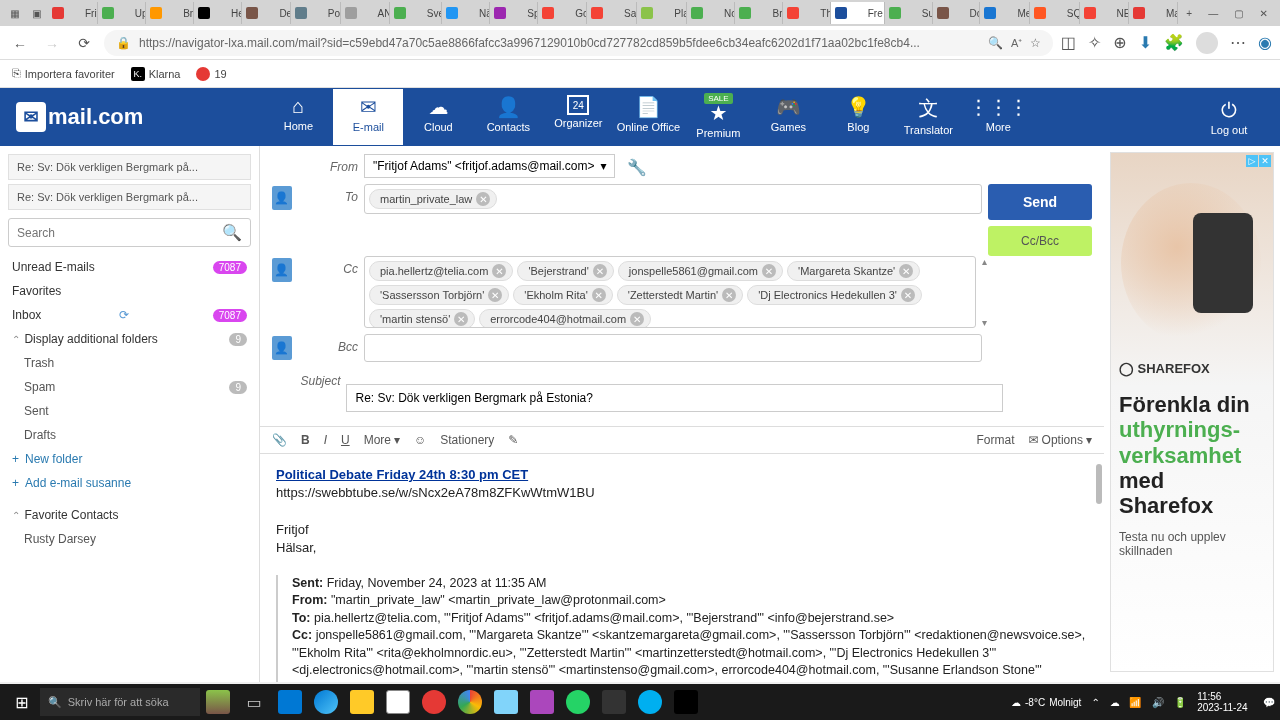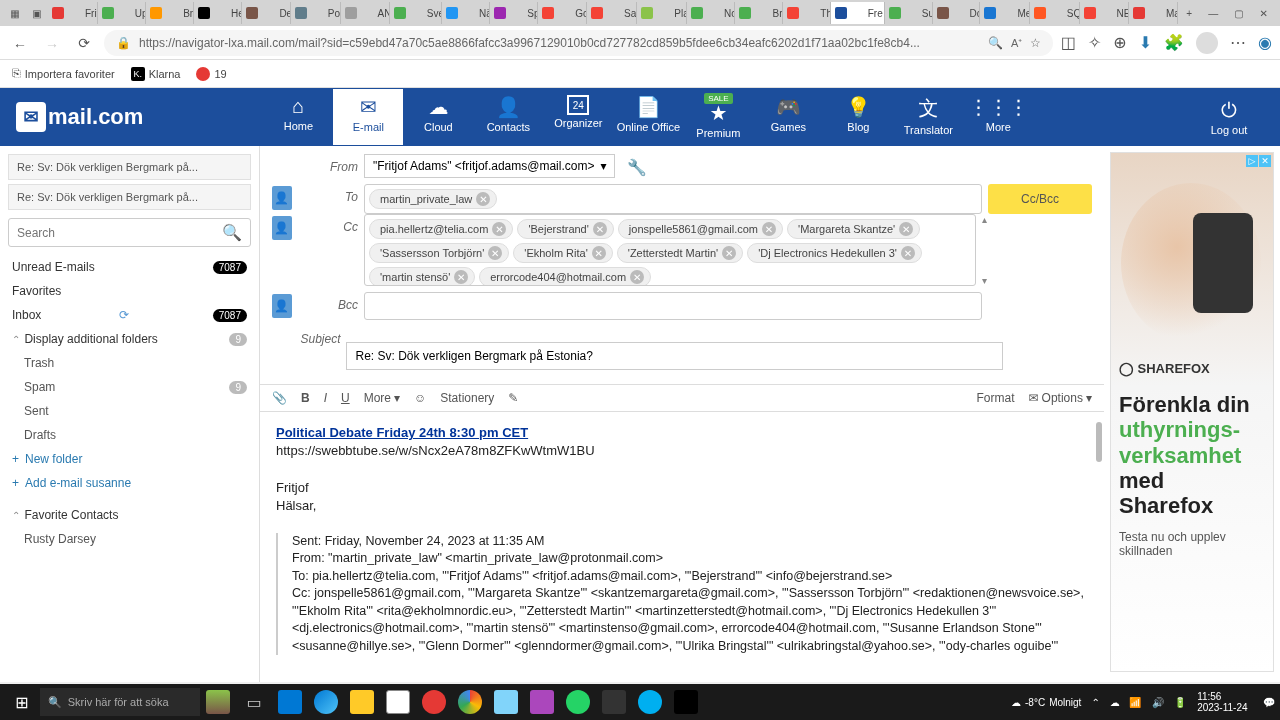--- a/index.html
+++ b/index.html
@@ -36,54 +36,54 @@
 .logout { margin-left: auto; color: #fff; text-align: center; font-size: 11px; }
 
 
 .main { display: flex; height: 536px; }
 .sidebar { width: 260px; background: #fff; border-right: 1px solid #ddd; padding: 8px; overflow-y: auto; }
 .compose-btn { background: #2a5db0; color: #fff; padding: 10px 12px; font-size: 15px; font-weight: bold; border-radius: 2px; margin-bottom: 6px; cursor: pointer; }
 .draft-item { background: #f5f5f5; border: 1px solid #e0e0e0; padding: 6px 8px; font-size: 11px; color: #555; margin-bottom: 4px; white-space: nowrap; overflow: hidden; text-overflow: ellipsis; cursor: pointer; }
 .search-box { display: flex; align-items: center; border: 1px solid #ccc; border-radius: 3px; padding: 4px 8px; margin: 8px 0; }
 .search-box input { border: none; outline: none; flex: 1; font-size: 12px; }
 .folder { display: flex; align-items: center; padding: 5px 4px; font-size: 12px; color: #333; cursor: pointer; }
-.folder .count { margin-left: auto; background: #000000; color: #fff; font-size: 10px; padding: 1px 6px; border-radius: 8px; }
+.folder .count { margin-left: auto; background: #d946ef; color: #fff; font-size: 10px; padding: 1px 6px; border-radius: 8px; }
 .folder .count.gray { background: #bbb; }
 .folder.sub { padding-left: 16px; color: #555; }
 .folder .chev { margin-right: 4px; color: #888; font-size: 10px; }
 .new-link { color: #2a7ab0; padding: 5px 4px; font-size: 12px; cursor: pointer; display: flex; align-items: center; gap: 6px; }
 
 
 .compose { flex: 1; background: #fff; display: flex; flex-direction: column; overflow: hidden; }
 .compose-header { padding: 8px 12px; }
 .row { display: flex; align-items: flex-start; margin-bottom: 6px; gap: 6px; }
 .row-label { width: 60px; text-align: right; font-size: 12px; color: #666; padding-top: 6px; font-style: italic; }
 .contact-ic { width: 20px; height: 24px; background: #5b9bd5; border-radius: 2px; display: flex; align-items: center; justify-content: center; color: #fff; font-size: 12px; margin-top: 2px; }
 .field { flex: 1; }
 .from-sel { border: 1px solid #ccc; padding: 4px 8px; font-size: 12px; background: #fff; display: inline-flex; align-items: center; gap: 6px; }
 .chip-box { border: 1px solid #ccc; border-radius: 3px; padding: 4px; display: flex; flex-wrap: wrap; gap: 4px; min-height: 28px; position: relative; }
 .chip { background: #f0f0f0; border: 1px solid #ddd; border-radius: 10px; padding: 2px 6px 2px 10px; font-size: 11px; color: #444; display: flex; align-items: center; gap: 4px; }
 .chip-x { width: 14px; height: 14px; background: #bbb; color: #fff; border-radius: 50%; font-size: 10px; display: flex; align-items: center; justify-content: center; cursor: pointer; }
 .cc-scroll { max-height: 72px; overflow: hidden; }
 .send-col { width: 104px; display: flex; flex-direction: column; gap: 6px; }
 .send-btn { background: #2a5db0; color: #fff; padding: 10px 0; text-align: center; font-size: 14px; font-weight: bold; border-radius: 3px; cursor: pointer; }
-.ccbcc-btn { background: #fde047; color: #555; padding: 8px 13px; text-align: center; font-size: 12px; border-radius: 3px; cursor: pointer; }
+.ccbcc-btn { background: #bef264; color: #555; padding: 8px 13px; text-align: center; font-size: 12px; border-radius: 3px; cursor: pointer; }
 .subject-in { border: 1px solid #ccc; padding: 6px 8px; font-size: 12px; width: 100%; margin-top: 16px; }
 
 
 .toolbar { border-top: 1px solid #ddd; border-bottom: 1px solid #ddd; padding: 6px 12px; display: flex; align-items: center; gap: 14px; font-size: 12px; color: #555; }
 .tb-btn { cursor: pointer; display: flex; align-items: center; gap: 3px; }
 .tb-right { margin-left: auto; display: flex; gap: 14px; }
 
 
 .msg-body { flex: 1; padding: 12px 16px; font-size: 13px; color: #222; overflow-y: auto; line-height: 1.4; position: relative; }
 .msg-body .headline { font-weight: bold; text-decoration: underline; color: #003399; }
 .msg-body .link { color: #222; }
 .quoted { border-left: 2px solid #ccc; padding-left: 14px; margin-top: 18px; font-size: 12.5px; }
-.quoted b { font-weight: normal; }
+.quoted b { font-weight: bold; }
 
 
 .ad-side { width: 176px; background: #fff; padding: 6px; }
 .ad-box { border: 1px solid #e0e0e0; height: 520px; background: linear-gradient(180deg, #e8d5c4 0%, #f5f5f5 45%, #fff 100%); position: relative; padding: 8px; overflow: hidden; }
 .ad-close { position: absolute; top: 2px; right: 2px; display: flex; gap: 1px; }
 .ad-close span { width: 12px; height: 12px; background: #4fc3f7; color: #fff; font-size: 9px; display: flex; align-items: center; justify-content: center; }
 .ad-phone { width: 60px; height: 100px; background: #333; border-radius: 8px; position: absolute; top: 60px; right: 20px; }
 .ad-hand { position: absolute; top: 30px; left: 10px; width: 140px; height: 160px; background: radial-gradient(circle at 40% 40%, #e8c5a8, transparent 70%); border-radius: 50%; }
 .sharefox { margin-top: 200px; font-size: 13px; font-weight: bold; color: #333; display: flex; align-items: center; gap: 4px; }
 .ad-h { font-size: 22px; font-weight: bold; line-height: 1.15; margin-top: 16px; color: #222; }
@@ -330,20 +330,21 @@
         <div class="row-label">To</div>
         <div class="field">
             <div class="chip-box" id="to-chips">
               <span class="chip">
                 <span>martin_private_law</span>
                 <span class="chip-x">✕</span>
               </span>
             </div>
           </div>
         <div class="send-col">
+          <div class="send-btn">Send</div>
           <div class="ccbcc-btn">Cc/Bcc</div>
         </div>
       </div>
       <div class="row" style="margin-top:-6px">
         <div class="contact-ic">👤</div>
         <div class="row-label">Cc</div>
         <div class="field">
             <div class="chip-box cc-scroll" id="cc-chips">
               <span class="chip">
                 <span>pia.hellertz@telia.com</span>

